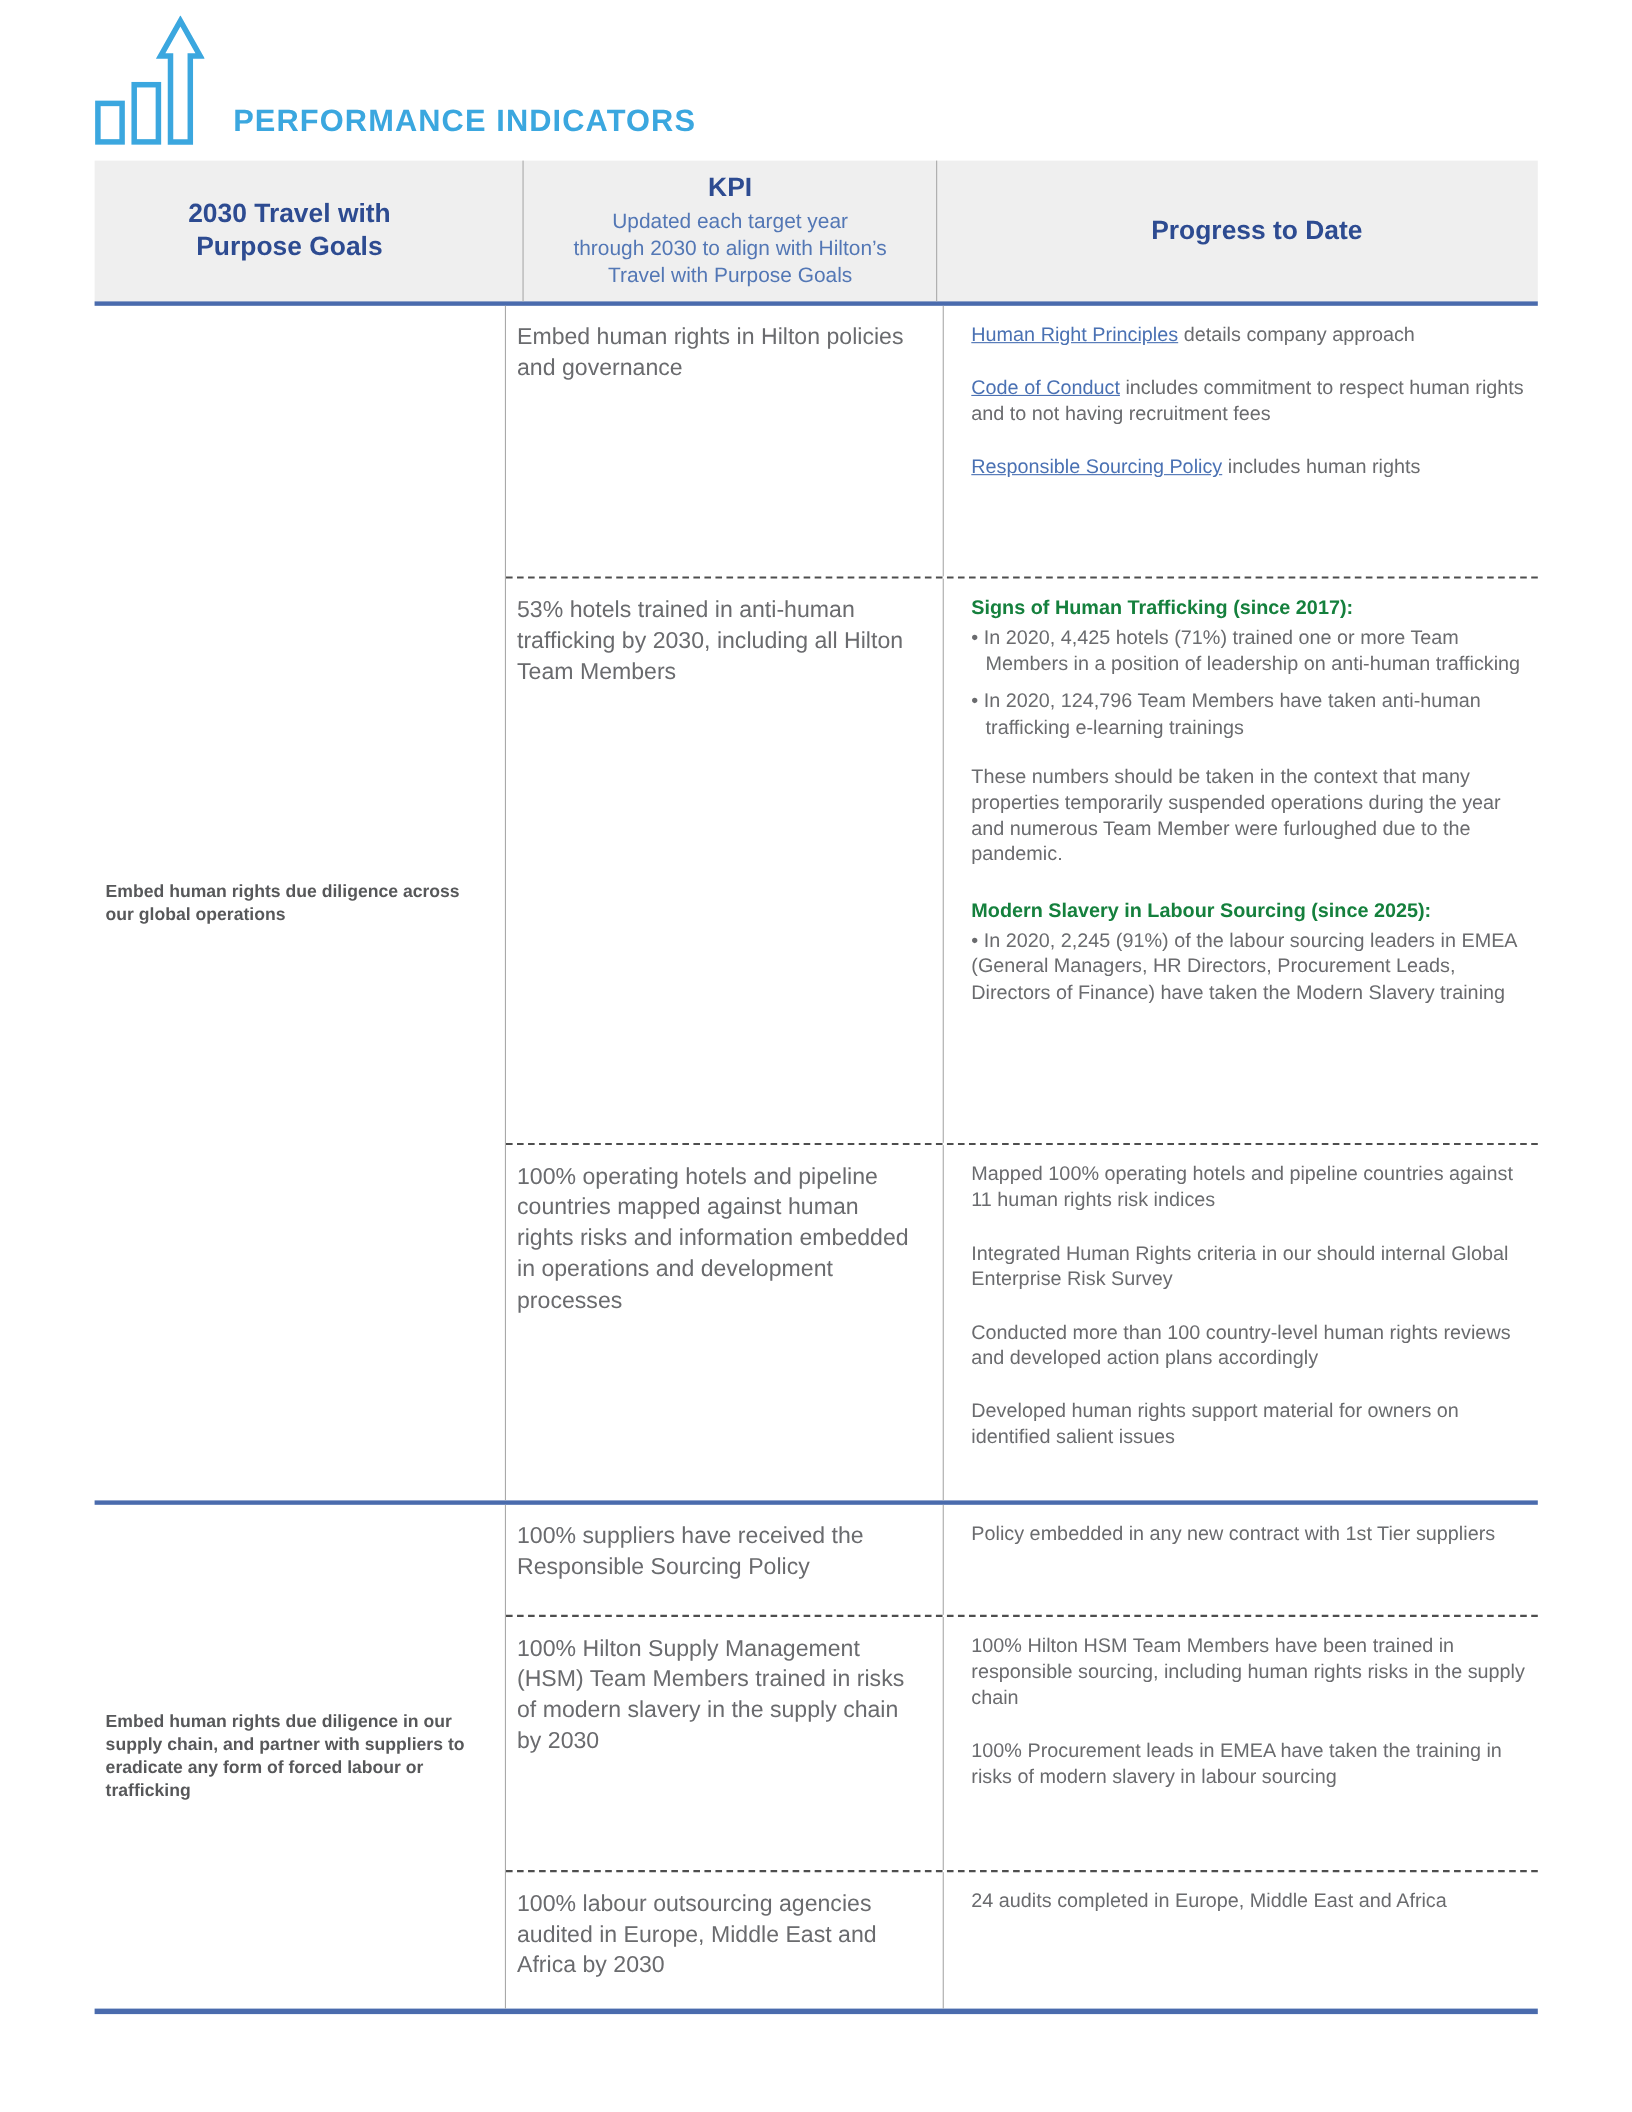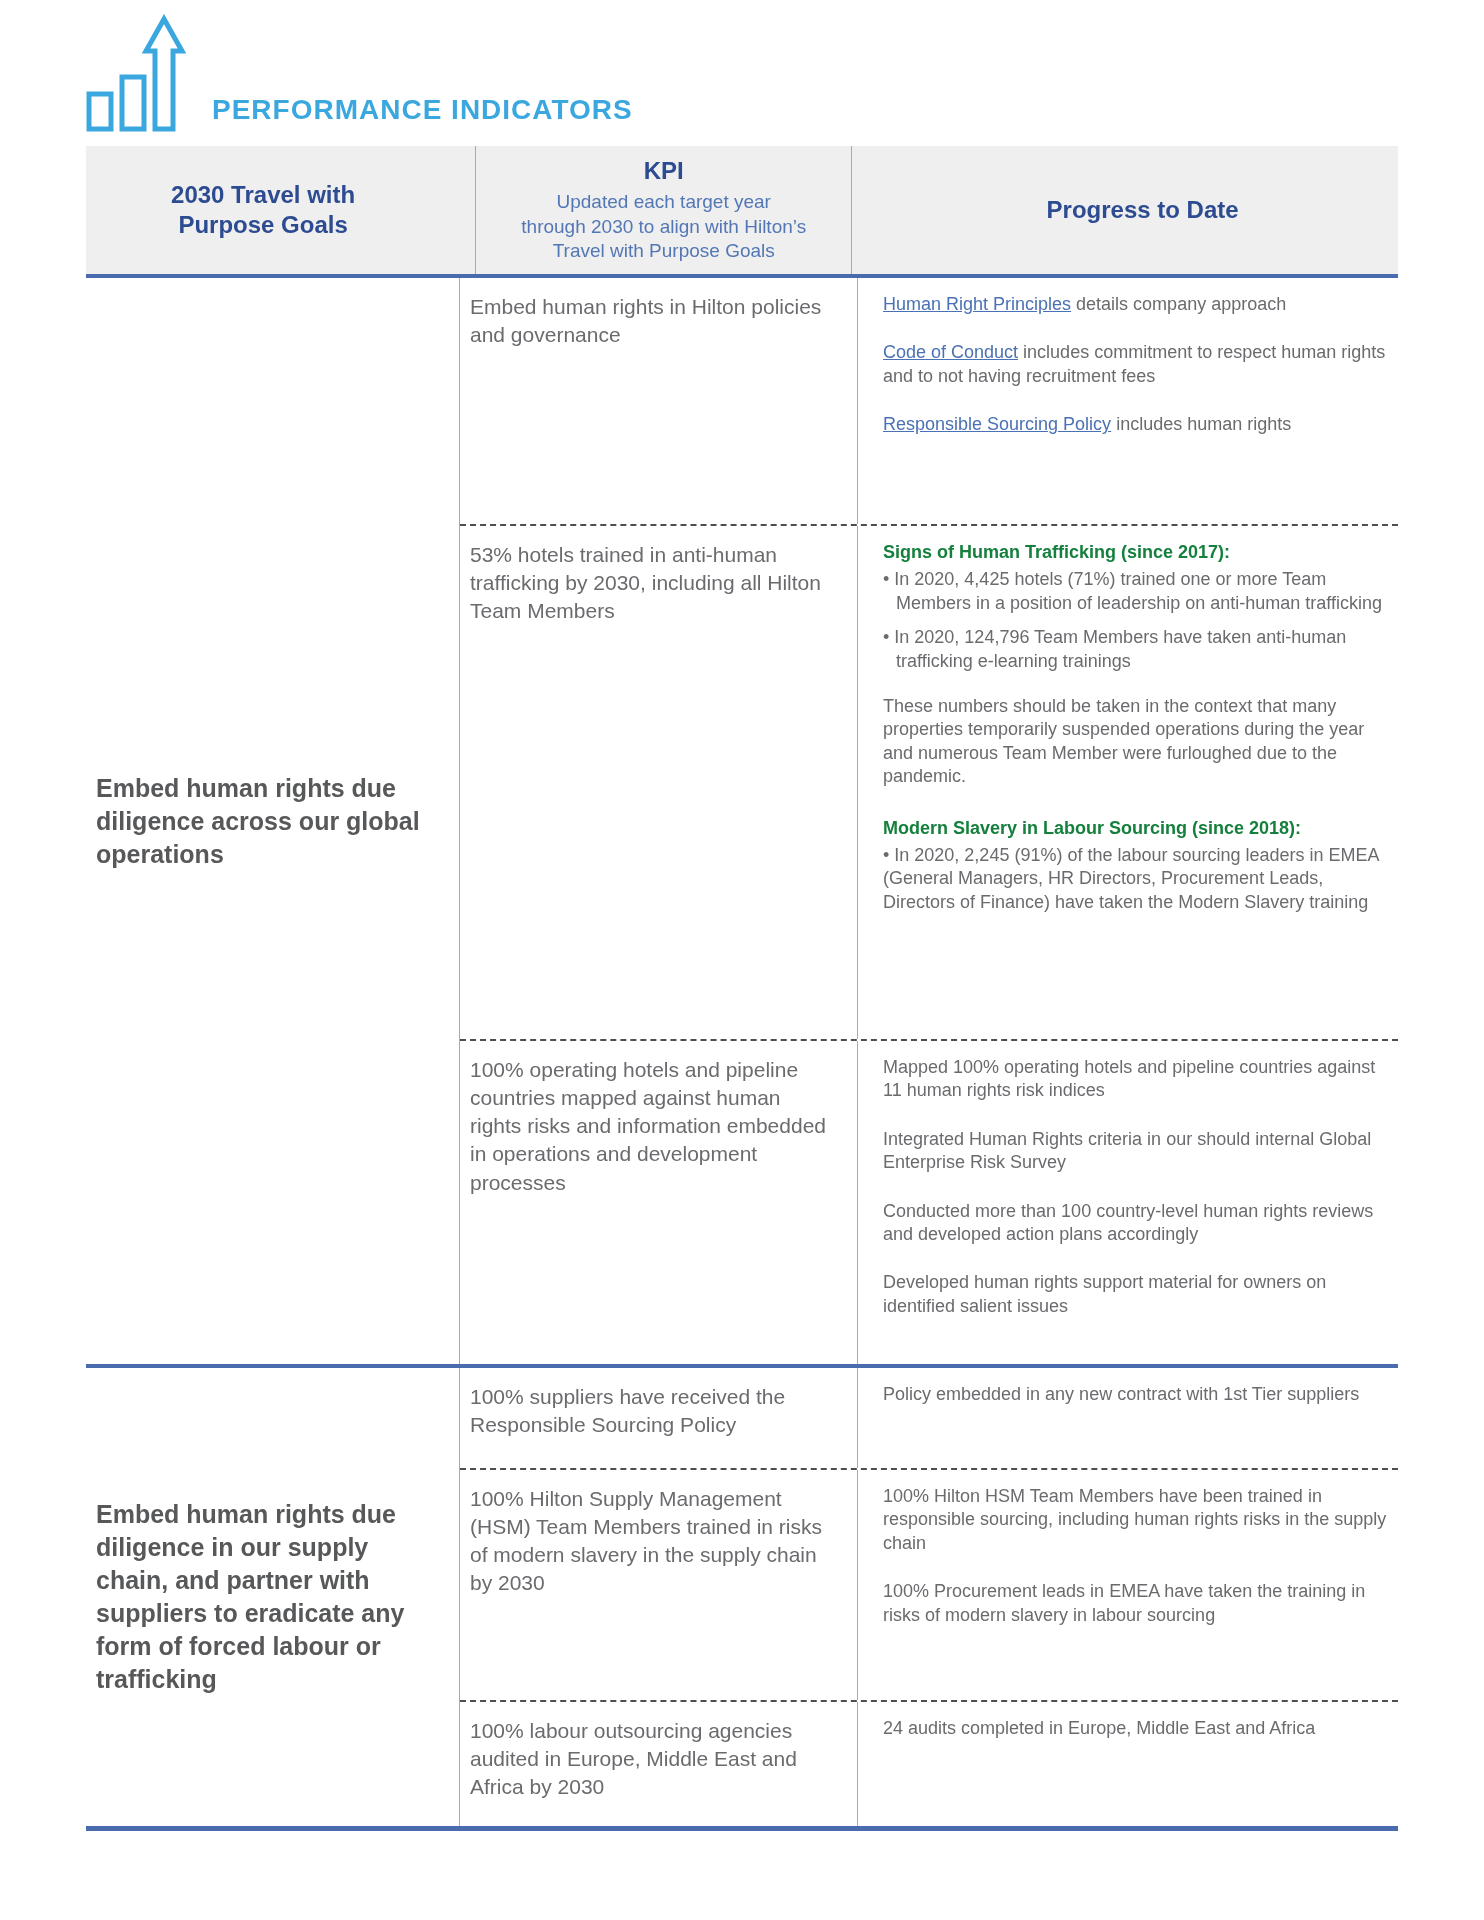--- a/index.html
+++ b/index.html
@@ -36,21 +36,21 @@
   .th-title{font-size:24px;font-weight:bold;color:#2D4B91;white-space:pre-line;line-height:1.25;}
   .th-subtitle{font-size:19px;color:#5377B5;white-space:pre-line;line-height:1.3;margin-top:4px;}
 
   .group{display:flex;}
   .group + .group{border-top:4px solid #4A6BAD;}
   .goal-cell{
     width:374px;flex:none;display:flex;align-items:center;
     border-right:1px solid #A9A9A9;
     padding:14px 26px 14px 10px;
   }
-  .goal-text{font-size:25px;font-weight:bold;color:#57585A;line-height:1.32;}
+  .goal-text{font-size:16px;font-weight:bold;color:#57585A;line-height:1.32;}
   .rows{width:938px;flex:none;display:flex;flex-direction:column;}
   .trow{display:flex;flex:1;gap:15px;}
   .trow + .trow{border-top:2px dashed #4E4E4E;}
   .kpi-cell{
     width:398px;flex:none;border-right:1px solid #A9A9A9;
     padding:15px 26px 15px 10px;font-size:21px;line-height:1.34;color:#6a6b6e;
   }
   .progress-cell{
     width:540px;flex:none;padding:15px 14px 15px 10px;
     font-size:18px;line-height:1.3;color:#6a6b6e;
@@ -114,21 +114,21 @@
               <div class="p-para"><span class="link">Responsible Sourcing Policy</span> includes human rights</div>
             </div>
           </div>
           <div class="trow">
             <div class="kpi-cell">53% hotels trained in anti-human trafficking by 2030, including all Hilton Team Members</div>
             <div class="progress-cell">
               <div class="p-heading">Signs of Human Trafficking (since 2017):</div>
               <div class="bullet">• In 2020, 4,425 hotels (71%) trained one or more Team Members in a position of leadership on anti-human trafficking</div>
               <div class="bullet">• In 2020, 124,796 Team Members have taken anti-human trafficking e-learning trainings</div>
               <div class="p-para">These numbers should be taken in the context that many properties temporarily suspended operations during the year and numerous Team Member were furloughed due to the pandemic.</div>
-              <div class="p-heading">Modern Slavery in Labour Sourcing (since 2018):</div>
+              <div class="p-heading">Modern Slavery in Labour Sourcing (since 2025):</div>
               <div class="bullet no-hang">• In 2020, 2,245 (91%) of the labour sourcing leaders in EMEA (General Managers, HR Directors, Procurement Leads, Directors of Finance) have taken the Modern Slavery training</div>
             </div>
           </div>
           <div class="trow">
             <div class="kpi-cell">100% operating hotels and pipeline countries mapped against human rights risks and information embedded in operations and development processes</div>
             <div class="progress-cell">
               <div class="p-para">Mapped 100% operating hotels and pipeline countries against 11 human rights risk indices</div>
               <div class="p-para">Integrated Human Rights criteria in our should internal Global Enterprise Risk Survey</div>
               <div class="p-para">Conducted more than 100 country-level human rights reviews and developed action plans accordingly</div>
               <div class="p-para">Developed human rights support material for owners on identified salient issues</div>

